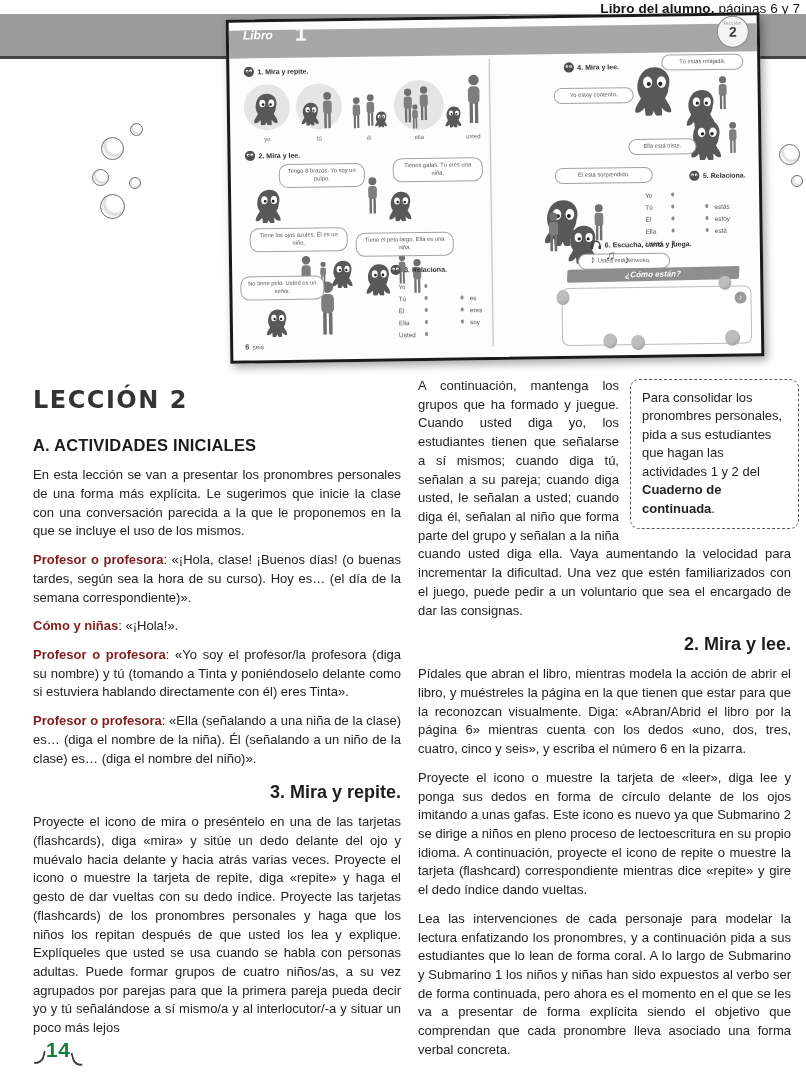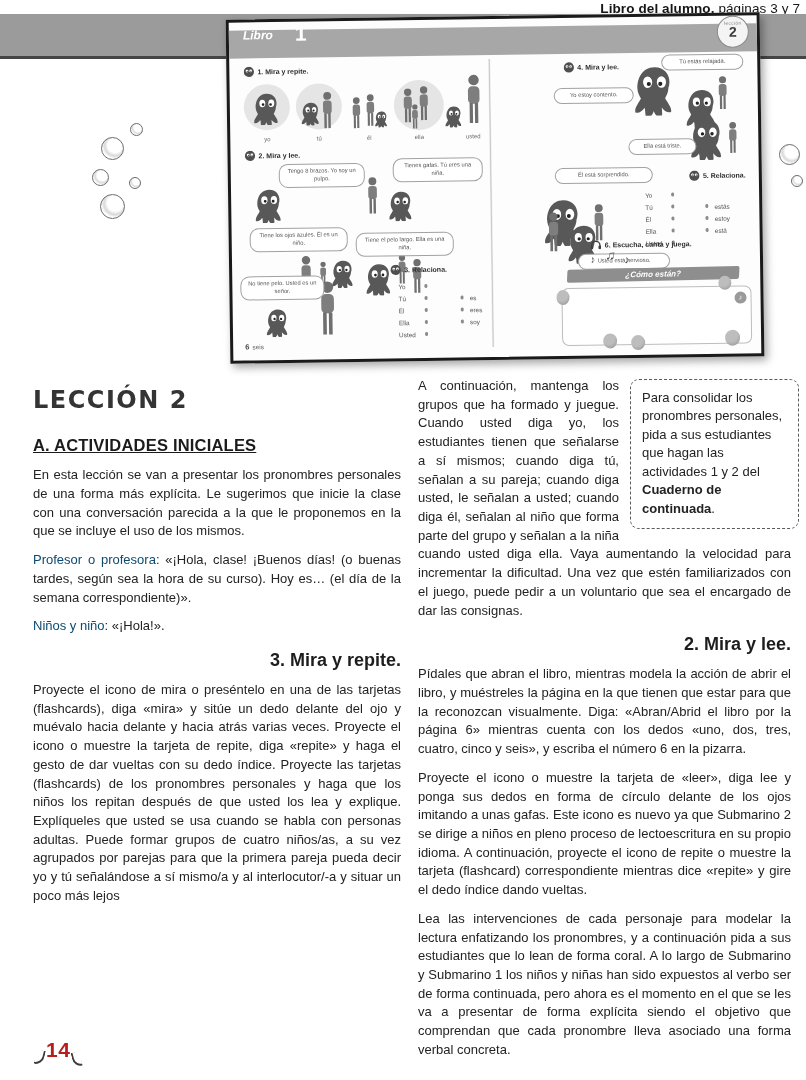--- a/index.html
+++ b/index.html
@@ -77,32 +77,32 @@
     background:radial-gradient(circle at 40% 35%, #bdbdbd 0 45%, #8f8f8f 100%);
   }
   
   .col{position:absolute;text-align:justify;font-size:13px;line-height:1.44;}
   .col-left{left:33px;top:383px;width:368px;}
   .col-right{left:418px;top:377px;width:373px;}
   .lesson-title{
     font-family:"DejaVu Sans",sans-serif;font-size:24px;font-weight:800;color:#343434;
     letter-spacing:1.5px;margin:0 0 16px 0;transform:scaleY(1.05);transform-origin:left;
   }
-  h2.sec{font-size:16.5px;font-weight:700;color:#1b1b1b;margin:0 0 9px 0;letter-spacing:.2px;text-align:left;text-decoration:underline;}
+  h2.sec{font-size:16.5px;font-weight:700;color:#1b1b1b;margin:0 0 9px 0;letter-spacing:.2px;text-align:left;}
   h3.sub{font-size:18px;font-weight:700;color:#1d1d1d;margin:12px 0 7px 0;text-align:right;}
   .col p{margin:0 0 10px 0;}
-  .col p b{font-weight:400;color:#0c4a6e;}
+  .col p b{font-weight:700;color:#7f1d1d;}
   .secb-gap{margin-top:30px;}
   .note{
     float:right;width:146px;margin:2px -8px 8px 11px;padding:9px 10px 10px 11px;
     border:1.6px dashed #5a5a5a;border-radius:9px;text-align:left;line-height:1.42;
   }
   
   .folio{position:absolute;left:36px;top:1038px;display:flex;align-items:flex-end;}
-  .folio .num{font-size:21px;font-weight:800;color:#b91c1c;letter-spacing:.5px;}
+  .folio .num{font-size:21px;font-weight:800;color:#15803d;letter-spacing:.5px;}
   .curl{display:inline-block;width:7px;height:13px;}
   .curl-l{border-right:2.6px solid #3d3d3d;border-bottom:2.6px solid #3d3d3d;border-radius:0 0 9px 0;transform:rotate(14deg) translateY(3px);margin-right:1px;}
   .curl-r{border-left:2.6px solid #3d3d3d;border-bottom:2.6px solid #3d3d3d;border-radius:0 0 0 9px;transform:rotate(-14deg) translateY(5px);margin-left:1px;}
 </style>
 </head>
 <body>
 
 <svg width="0" height="0" style="position:absolute" aria-hidden="true">
   <defs>
     <symbol id="octo" viewBox="0 0 40 44">
@@ -127,21 +127,21 @@
     </symbol>
     <symbol id="headset" viewBox="0 0 14 12">
       <path d="M2 9 V7 a5 5 0 0 1 10 0 v2" fill="none" stroke="#3c3c3c" stroke-width="1.6"></path>
       <rect x="0.8" y="7.2" width="3" height="4.4" rx="1.2" fill="#3c3c3c"></rect>
       <rect x="10.2" y="7.2" width="3" height="4.4" rx="1.2" fill="#3c3c3c"></rect>
     </symbol>
   </defs>
 </svg>
 
 <div class="running-head">
-  <b>Libro del alumno,</b><span> páginas 3 y 7</span>
+  <b>Libro del alumno,</b><span> páginas 6 y 7</span>
 </div>
 
 <div class="top-band"></div>
 
 <div class="bubble-dec" style="left:130px;top:123px;width:11px;height:11px"></div>
 <div class="bubble-dec" style="left:101px;top:137px;width:21px;height:21px"></div>
 <div class="bubble-dec" style="left:92px;top:169px;width:15px;height:15px"></div>
 <div class="bubble-dec" style="left:129px;top:177px;width:10px;height:10px"></div>
 <div class="bubble-dec" style="left:100px;top:194px;width:23px;height:23px"></div>
 
@@ -419,21 +419,23 @@
         <span class="n">7</span>
     </div>
   </div>
 </div>
 
 <div class="col col-left">
   <h1 class="lesson-title">LECCIÓN 2</h1>
   <h2 class="sec">A. ACTIVIDADES INICIALES</h2>
   <p>En esta lección se van a presentar los pronombres personales de una forma más explícita. Le sugerimos que inicie la clase con una conversación parecida a la que le proponemos en la que se incluye el uso de los mismos.</p>
   <p><b>Profesor o profesora</b><span>: «¡Hola, clase! ¡Buenos días! (o buenas tardes, según sea la hora de su curso). Hoy es… (el día de la semana correspondiente)».</span></p>
-  <p><b>Niños y niño</b><span>: «¡Hola!».</span></p>
+  <p><b>Cómo y niñas</b><span>: «¡Hola!».</span></p>
+  <p><b>Profesor o profesora</b><span>: «Yo soy el profesor/la profesora (diga su nombre) y tú (tomando a Tinta y poniéndoselo delante como si estuviera hablando directamente con él) eres Tinta».</span></p>
+  <p><b>Profesor o profesora</b><span>: «Ella (señalando a una niña de la clase) es… (diga el nombre de la niña). Él (señalando a un niño de la clase) es… (diga el nombre del niño)».</span></p>
   <h3 class="sub">3. Mira y repite.</h3>
   <p>Proyecte el icono de mira o preséntelo en una de las tarjetas (flashcards), diga «mira» y sitúe un dedo delante del ojo y muévalo hacia delante y hacia atrás varias veces. Proyecte el icono o muestre la tarjeta de repite, diga «repite» y haga el gesto de dar vueltas con su dedo índice. Proyecte las tarjetas (flashcards) de los pronombres personales y haga que los niños los repitan después de que usted los lea y explique. Explíqueles que usted se usa cuando se habla con personas adultas. Puede formar grupos de cuatro niños/as, a su vez agrupados por parejas para que la primera pareja pueda decir yo y tú señalándose a sí mismo/a y al interlocutor/-a y situar un poco más lejos</p>
 </div>
 
 <div class="col col-right">
   <div class="note">
     <span>Para consolidar los pronombres personales, pida a sus estudiantes que hagan las actividades 1 y 2 del </span><b>Cuaderno de continuada</b><span>.</span>
   </div>
   <p>A continuación, mantenga los grupos que ha formado y juegue. Cuando usted diga yo, los estudiantes tienen que señalarse a sí mismos; cuando diga tú, señalan a su pareja; cuando diga usted, le señalan a usted; cuando diga él, señalan al niño que forma parte del grupo y señalan a la niña cuando usted diga ella. Vaya aumentando la velocidad para incrementar la dificultad. Una vez que estén familiarizados con el juego, puede pedir a un voluntario que sea el encargado de dar las consignas.</p>
   <h3 class="sub">2. Mira y lee.</h3>

